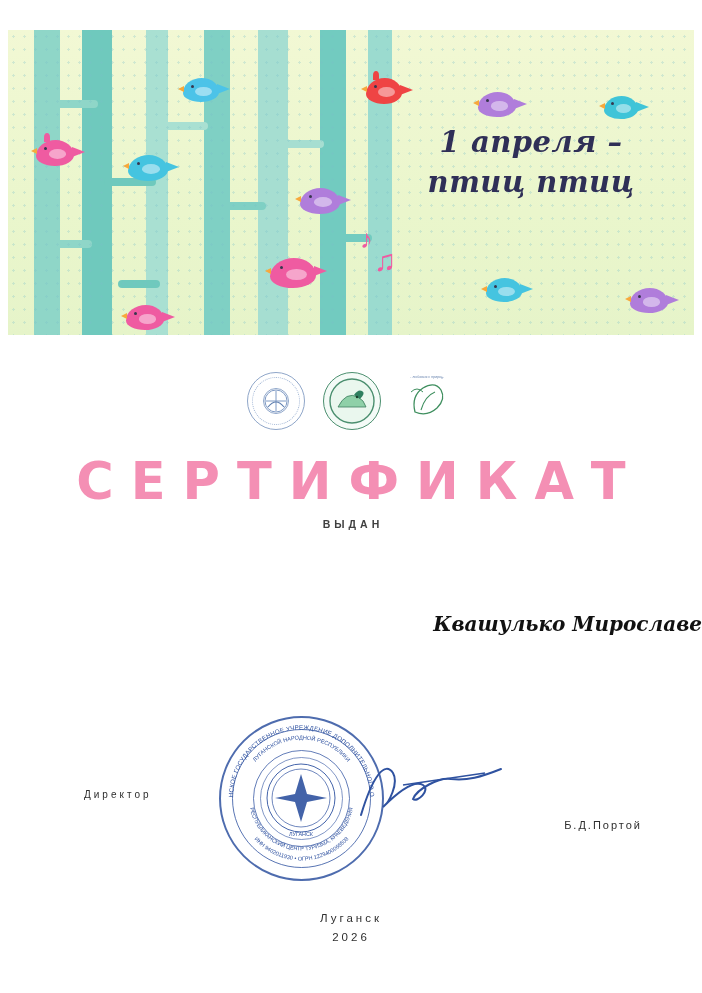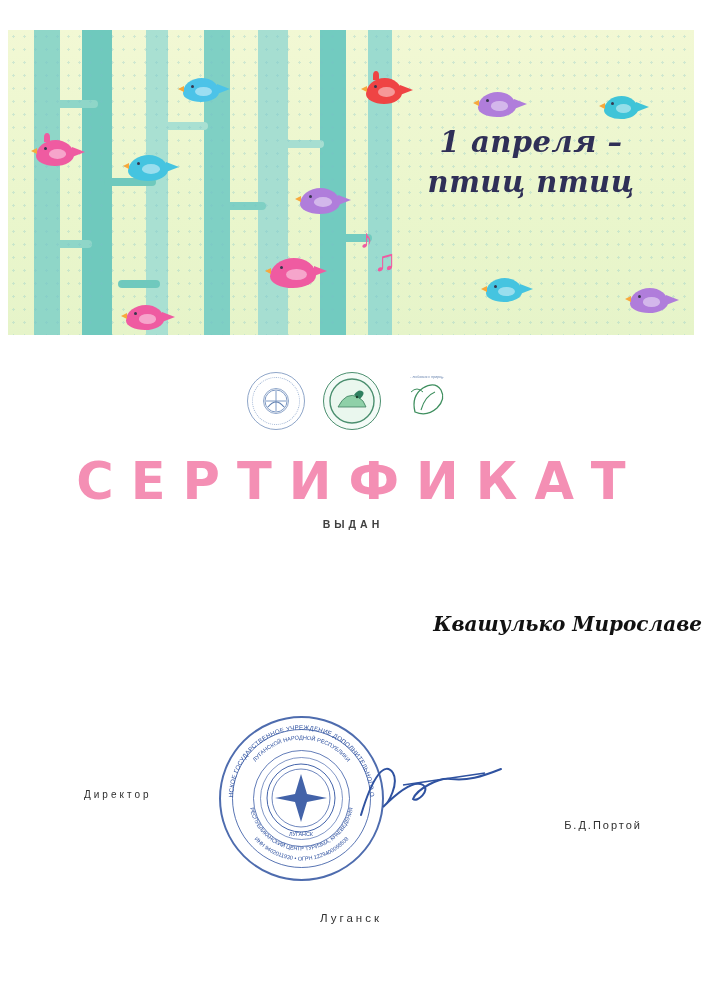--- a/index.html
+++ b/index.html
@@ -485,13 +485,14 @@
 
   <svg class="sig" viewBox="0 0 150 70">
     <path d="M6 60 C18 20, 30 6, 38 18 C44 28, 34 48, 28 52 C40 40, 58 24, 68 30 C76 35, 62 48, 58 44 C62 34, 84 22, 96 24 C112 26, 126 22, 146 14" fill="none" stroke="#2f52a0" stroke-width="2" stroke-linecap="round"></path>
     <path d="M48 30 L130 18" fill="none" stroke="#2f52a0" stroke-width="1.6"></path>
   </svg>
 
   <div class="director-label">Директор</div>
   <div class="director-name">Б.Д.Портой</div>
 
   <div class="city">Луганск</div>
+  <div class="year">2026</div>
 </div>
 
 </body></html>

